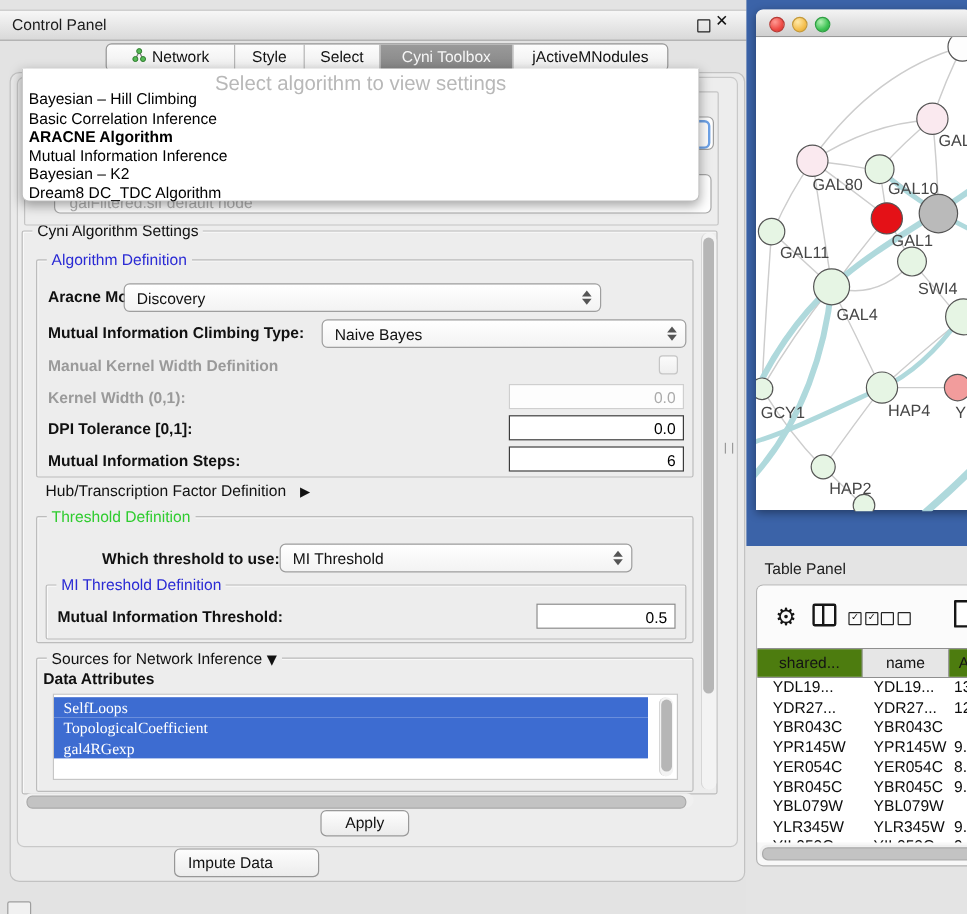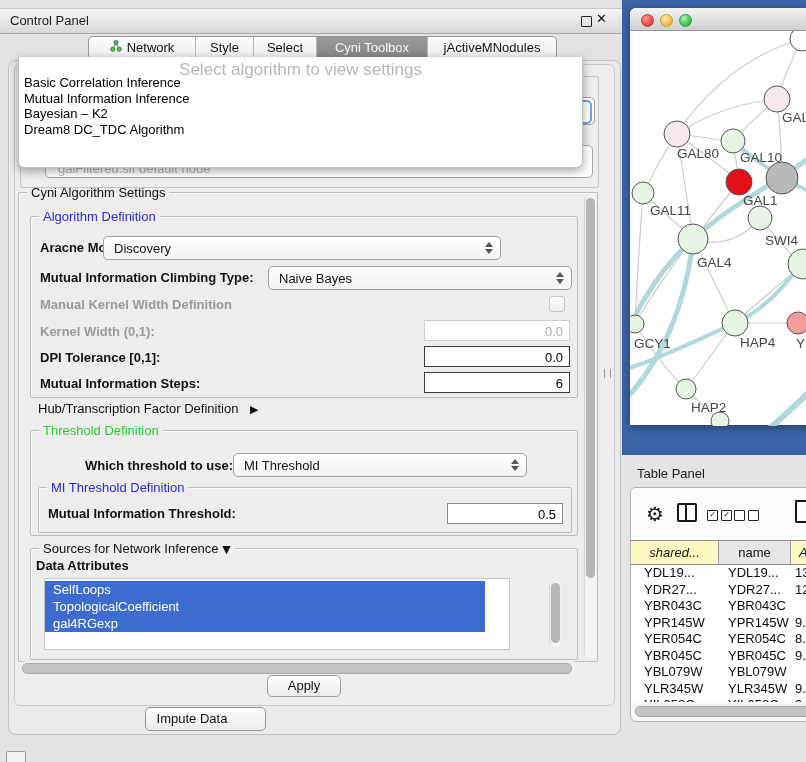--- a/index.html
+++ b/index.html
@@ -105,21 +105,21 @@
   .tp-box{position:absolute;left:8px;top:32px;width:184px;height:233px;background:#f8f8f8;
           border:1px solid #b3b3b3;border-radius:6px 0 0 6px;overflow:hidden;}
   .tb-icons{position:absolute;left:0;top:0;width:100%;height:52px;background:#fbfbfb;}
   .icon{color:#161616;}
   .pairbox{display:inline-block;width:9px;height:9px;border:1.5px solid #222;border-radius:1px;
            font-size:8px;line-height:8px;text-align:center;vertical-align:middle;font-family:"DejaVu Sans",sans-serif;}
   .th-row{position:absolute;left:0;top:52px;width:100%;height:25px;display:flex;
           border-top:1px solid #8f8f8f;border-bottom:1px solid #8f8f8f;box-sizing:border-box;}
   .th{height:100%;line-height:23px;text-align:center;font-size:13px;color:#141414;
       border-right:1px solid #9a9a9a;box-sizing:border-box;overflow:hidden;white-space:nowrap;}
-  .th.blue{background:#fef9c3;font-style:italic;}
+  .th.blue{background:#4d7c0f;}
   .th.gray{background:#e6e6e6;}
   .tbody{position:absolute;left:0;top:77px;width:100%;height:137px;background:#fff;overflow:hidden;}
   .tr{display:flex;height:16.5px;line-height:16.5px;font-size:13px;color:#0c0c0c;}
   .td{overflow:hidden;white-space:nowrap;box-sizing:border-box;}
   .td.c1{width:88px;padding-left:13px;}
   .td.c2{width:72px;padding-left:9px;}
   .td.c3{flex:1;padding-left:4px;}
 </style>
 </head>
 <body>
@@ -165,21 +165,23 @@
   <div class="abs frag-group-edge"></div>
   <div class="abs frag-combo-blue">
       <div class="ring"></div>
     </div>
   <div class="abs frag-combo">
     <span>galFiltered.sif default node</span>
   </div>
 
   <div class="abs popup">
     <div class="hdr">Select algorithm to view settings</div>
+    <div class="it">Bayesian – Hill Climbing</div>
     <div class="it">Basic Correlation Inference</div>
+    <div class="it bold">ARACNE Algorithm</div>
     <div class="it">Mutual Information Inference</div>
     <div class="it">Bayesian – K2</div>
     <div class="it">Dream8 DC_TDC Algorithm</div>
   </div>
 
   <div class="abs group" style="left:18px;top:192px;width:578px;height:468px;">
     <span class="gtitle black">Cyni Algorithm Settings</span>
   </div>
 
   <div class="abs vtrack" style="left:584px;top:194px;width:12px;height:464px;">
@@ -242,21 +244,21 @@
   <div class="abs lbl b" style="left:48px;top:506px;">Mutual Information Threshold:</div>
   <div class="abs field med" style="left:447px;top:503px;width:116px;">0.5</div>
 
   <div class="abs group" style="left:30px;top:548px;width:546px;height:110px;">
     <span class="gtitle black">
       <span>Sources for Network Inference</span>
       <span class="arrow">▼</span>
     </span>
   </div>
   <div class="abs lbl b" style="left:36px;top:558px;">Data Attributes</div>
-  <div class="abs src-list" style="left:44px;top:578px;width:466px;height:72px;">
+  <div class="abs src-list" style="left:44px;top:578px;width:521px;height:72px;font-family:Liberation Serif, serif;">
       <div class="src-it">SelfLoops</div>
       <div class="src-it">TopologicalCoefficient</div>
       <div class="src-it">gal4RGexp</div>
     </div>
   <div class="abs vtrack" style="left:549px;top:581px;width:11px;height:66px;">
     <div class="vthumb" style="top:2px;height:60px;"></div>
   </div>
   <div class="abs htrack" style="left:20px;top:661px;width:558px;height:12px;">
     <div class="hthumb" style="left:2px;width:548px;"></div>
   </div>

